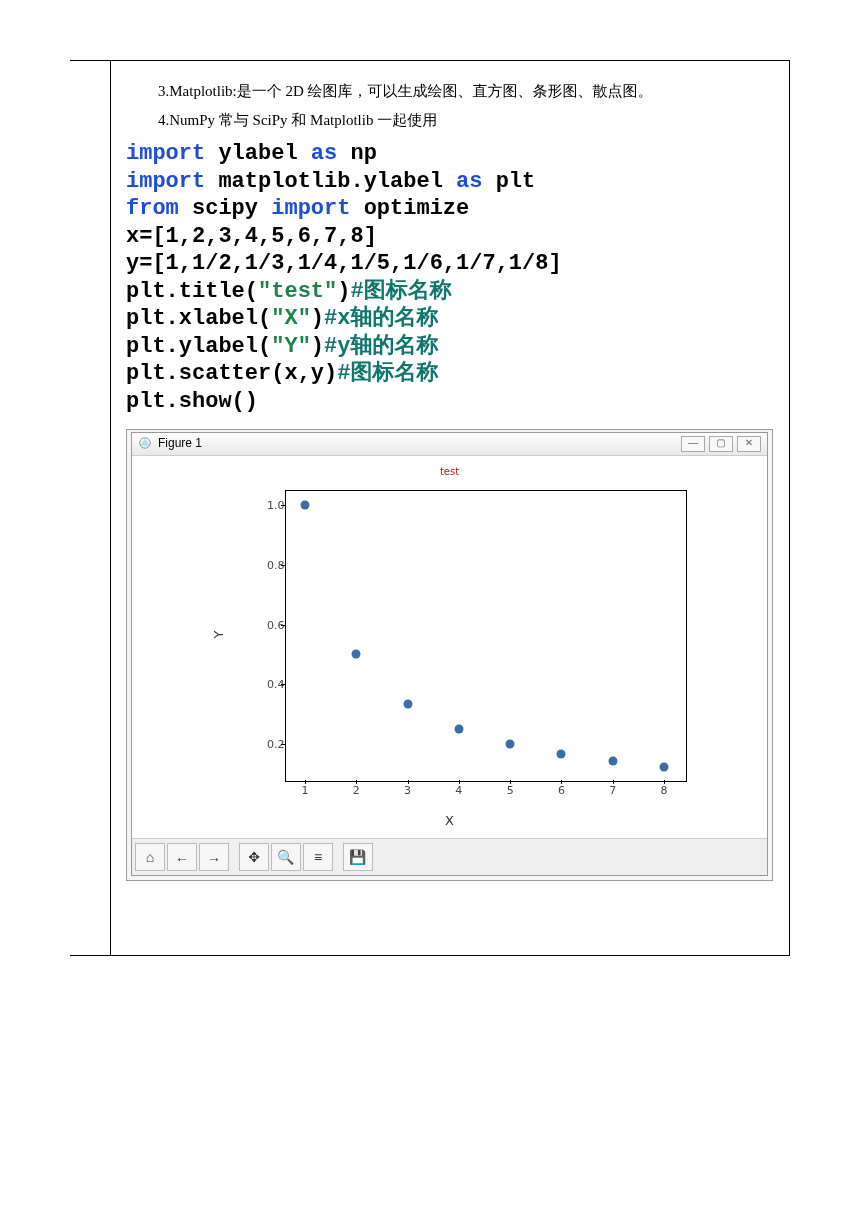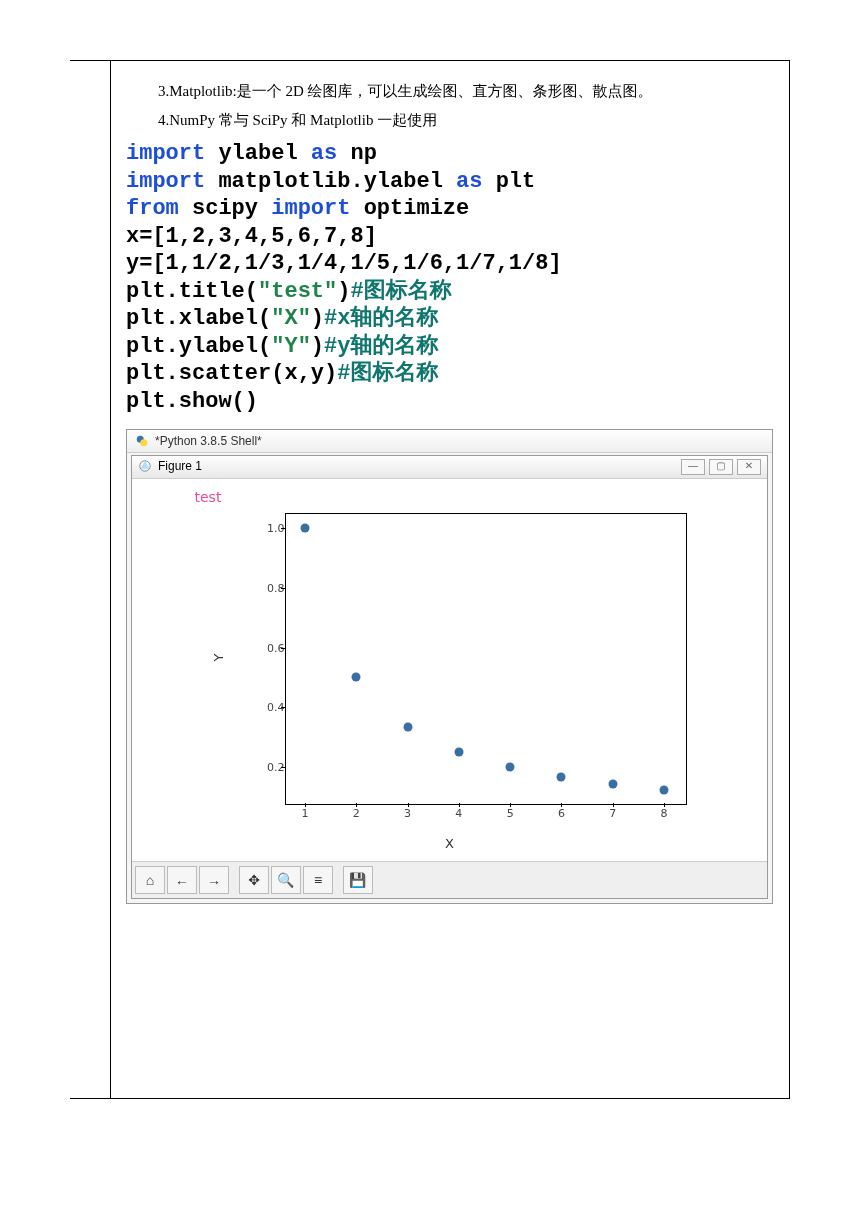--- a/index.html
+++ b/index.html
@@ -9,21 +9,21 @@
     font-family: "SimSun", "宋体", serif;
     width: 860px;
   }
   .page {
     border: 1px solid #000;
     border-left: none;
     margin: 60px 70px 60px 70px;
     padding: 0;
     position: relative;
     box-sizing: border-box;
-    height: 1039px;
+    height: 896px;
   }
   .leftcol {
     position: absolute;
     left: 0;
     top: 0;
     width: 40px;
     height: 100%;
     border-right: 1px solid #000;
   }
   .content {
@@ -104,23 +104,23 @@
     padding: 6px;
   }
   .chart {
     width: 510px;
     height: 370px;
     position: relative;
     margin: 0 auto;
     font-family: "DejaVu Sans", sans-serif;
   }
   .chart-title {
-    text-align: left;
-    font-size: 14px;
-    color: #ec4899;
+    text-align: center;
+    font-size: 10px;
+    color: #b91c1c;
     padding: 4px 0 2px 0;
   }
   .plot-area {
     position: absolute;
     left: 90px;
     top: 28px;
     width: 400px;
     height: 290px;
     border: 1px solid #000;
     border-bottom: 1px solid #000;
@@ -192,29 +192,20 @@
 <span class="kw">from</span><span> scipy </span><span class="kw">import</span><span> optimize</span>
 <span>x=[1,2,3,4,5,6,7,8]</span>
 <span>y=[1,1/2,1/3,1/4,1/5,1/6,1/7,1/8]</span>
 <span>plt.title(</span><span class="str">"test"</span><span>)</span><span class="cmt">#图标名称</span>
 <span>plt.xlabel(</span><span class="str">"X"</span><span>)</span><span class="cmt">#x轴的名称</span>
 <span>plt.ylabel(</span><span class="str">"Y"</span><span>)</span><span class="cmt">#y轴的名称</span>
 <span>plt.scatter(x,y)</span><span class="cmt">#图标名称</span>
 <span>plt.show()</span></div>
 
     <div class="shell-wrap">
-      <div class="shell-title">
-        <span class="py-icon">
-          <svg viewBox="0 0 16 16">
-              <circle cx="6" cy="6" r="4" fill="#3776ab"></circle>
-              <circle cx="10" cy="10" r="4" fill="#ffd43b"></circle>
-            </svg>
-        </span>
-        <span>*Python 3.8.5 Shell*</span>
-      </div>
 
       <div class="fig-window">
         <div class="fig-titlebar">
           <div class="fig-title-left">
             <span class="py-icon">
               <svg viewBox="0 0 16 16">
                   <circle cx="8" cy="8" r="6" fill="none" stroke="#888"></circle>
                   <path d="M8 2 L13 11 L3 11 Z" fill="#6cf" opacity="0.5"></path>
                 </svg>
             </span>

